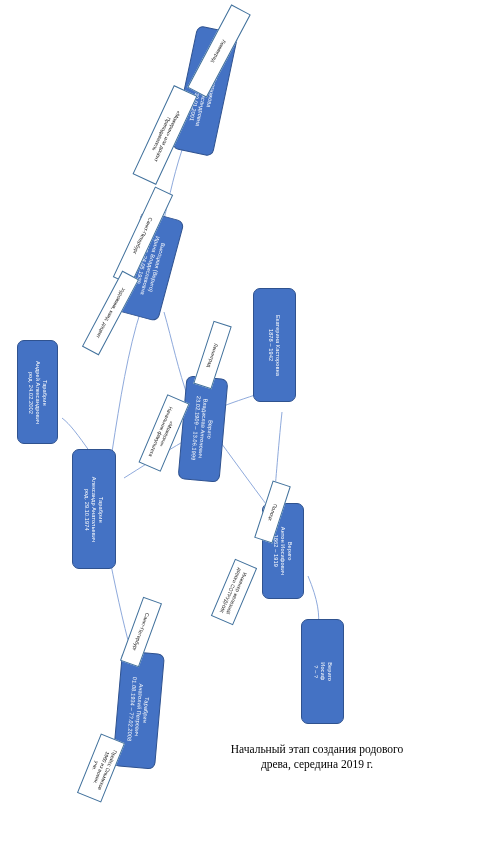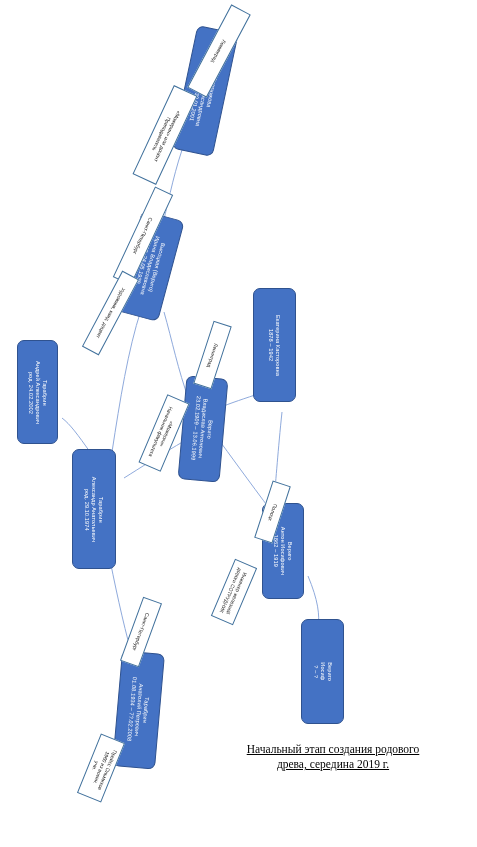--- a/index.html
+++ b/index.html
@@ -184,16 +184,16 @@
   <div class="label" style="left:131px;top:598px;width:20px;height:68px;transform:rotate(200deg);">
     <span class="inner flip" style="writing-mode:vertical-rl;">Санкт-Петербург</span>
   </div>
 
   <div class="label" style="left:88px;top:736px;width:26px;height:64px;transform:rotate(202deg);">
     <span class="inner flip" style="writing-mode:vertical-rl;">Прейсс Ольмихов
 1960 из военн.
 учи.</span>
   </div>
 
-  <div class="caption" style="left:208px;top:742px;width:250px;text-decoration:underline;">Начальный этап создания родового
+  <div class="caption" style="left:192px;top:742px;width:250px;">Начальный этап создания родового
 древа, середина 2019 г.</div>
 
 </div>
 
 </body></html>

